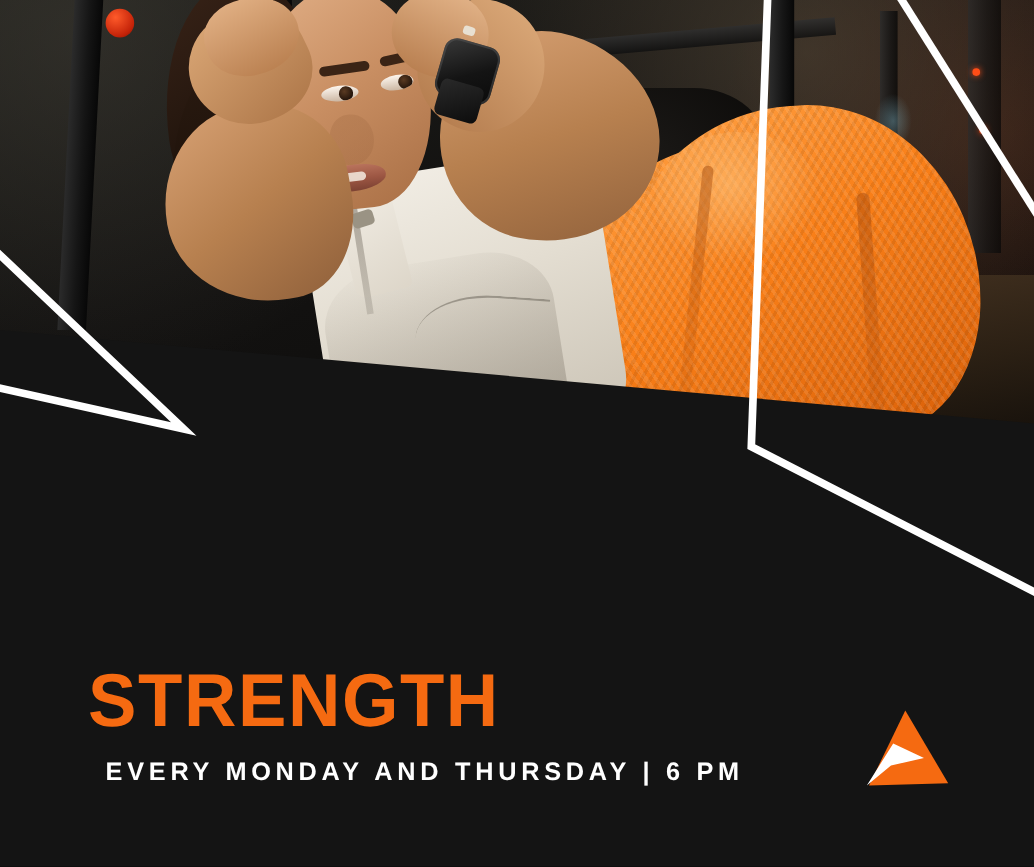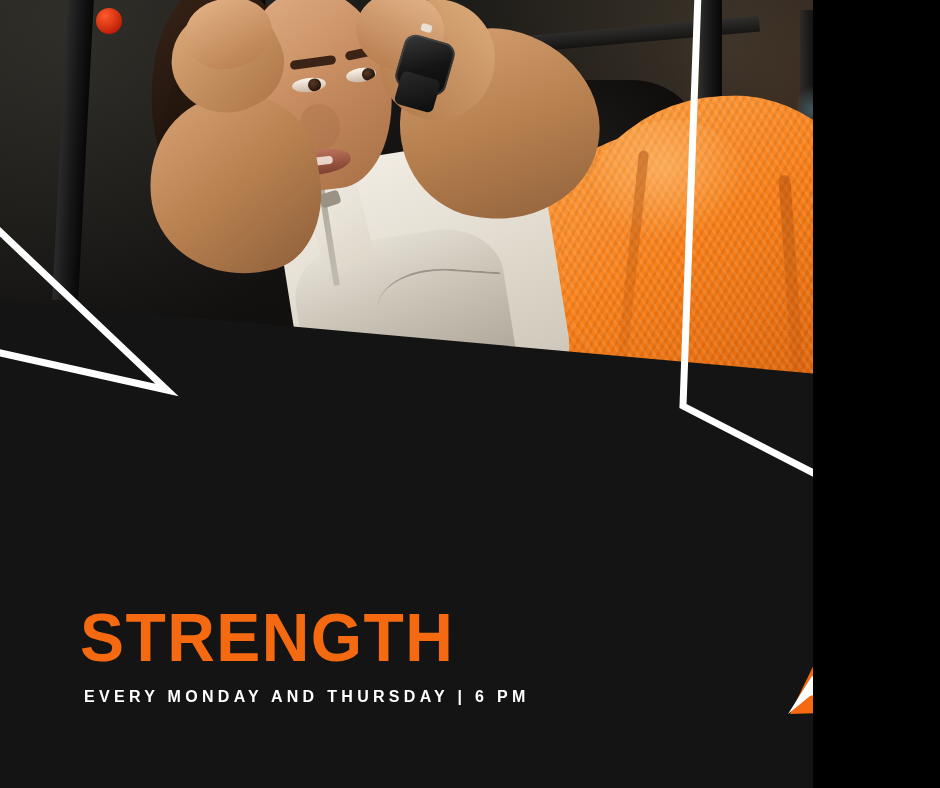--- a/index.html
+++ b/index.html
@@ -3,21 +3,21 @@
 <meta charset="utf-8">
 <title>Strength Training Classes</title>
 <style>
   html, body {
     margin: 0;
     padding: 0;
     background: #000;
   }
   #poster {
     position: relative;
-    width: 813px;
+    width: 940px;
     height: 788px;
     overflow: hidden;
     background: #141414;
     font-family: "Liberation Sans", sans-serif;
     -webkit-font-smoothing: antialiased;
   }
 
   
   .photo {
     position: absolute;
@@ -305,26 +305,26 @@
     letter-spacing: 1.5px;
     text-transform: uppercase;
     transform: scaleX(0.97);
     transform-origin: left top;
     white-space: pre;
   }
   .headline-line { display: block; }
 
   .subhead {
     position: absolute;
-    left: 84px;
+    left: 96px;
     top: 688px;
     color: #ffffff;
     font-family: "Liberation Sans", sans-serif;
     font-weight: bold;
-    font-size: 16px;
+    font-size: 23px;
     letter-spacing: 4.3px;
     text-transform: uppercase;
     white-space: pre;
   }
 
   
   .logo {
     position: absolute;
     left: 782px;
     top: 642px;

